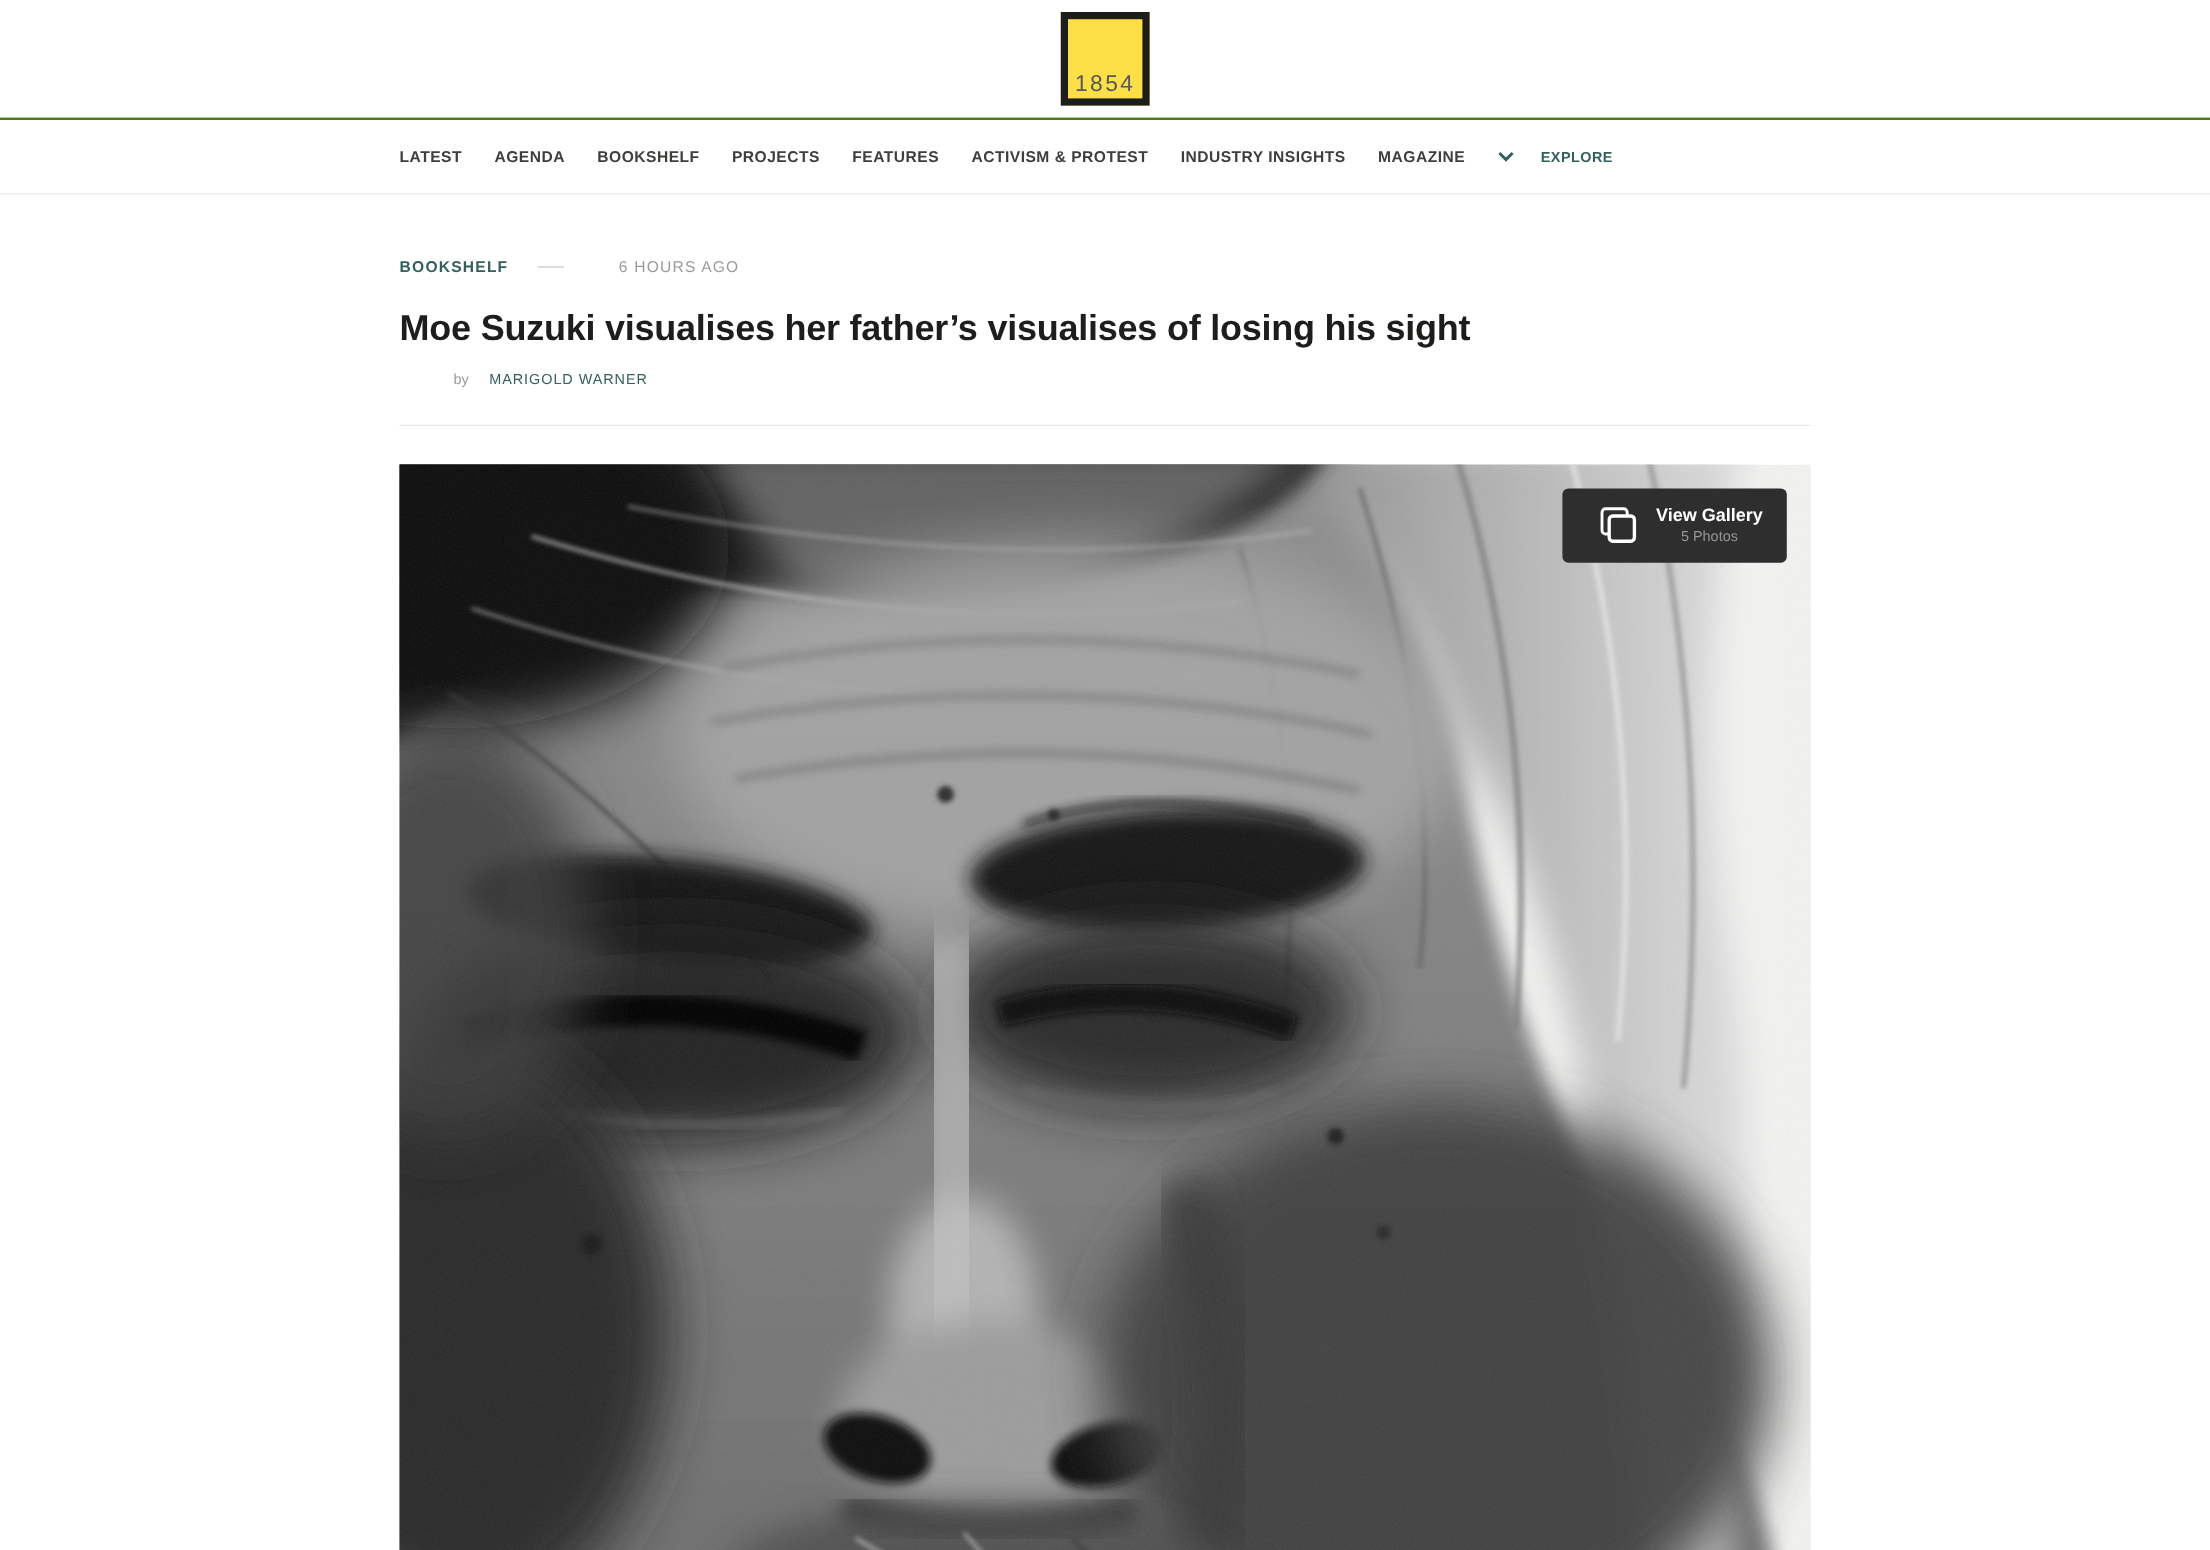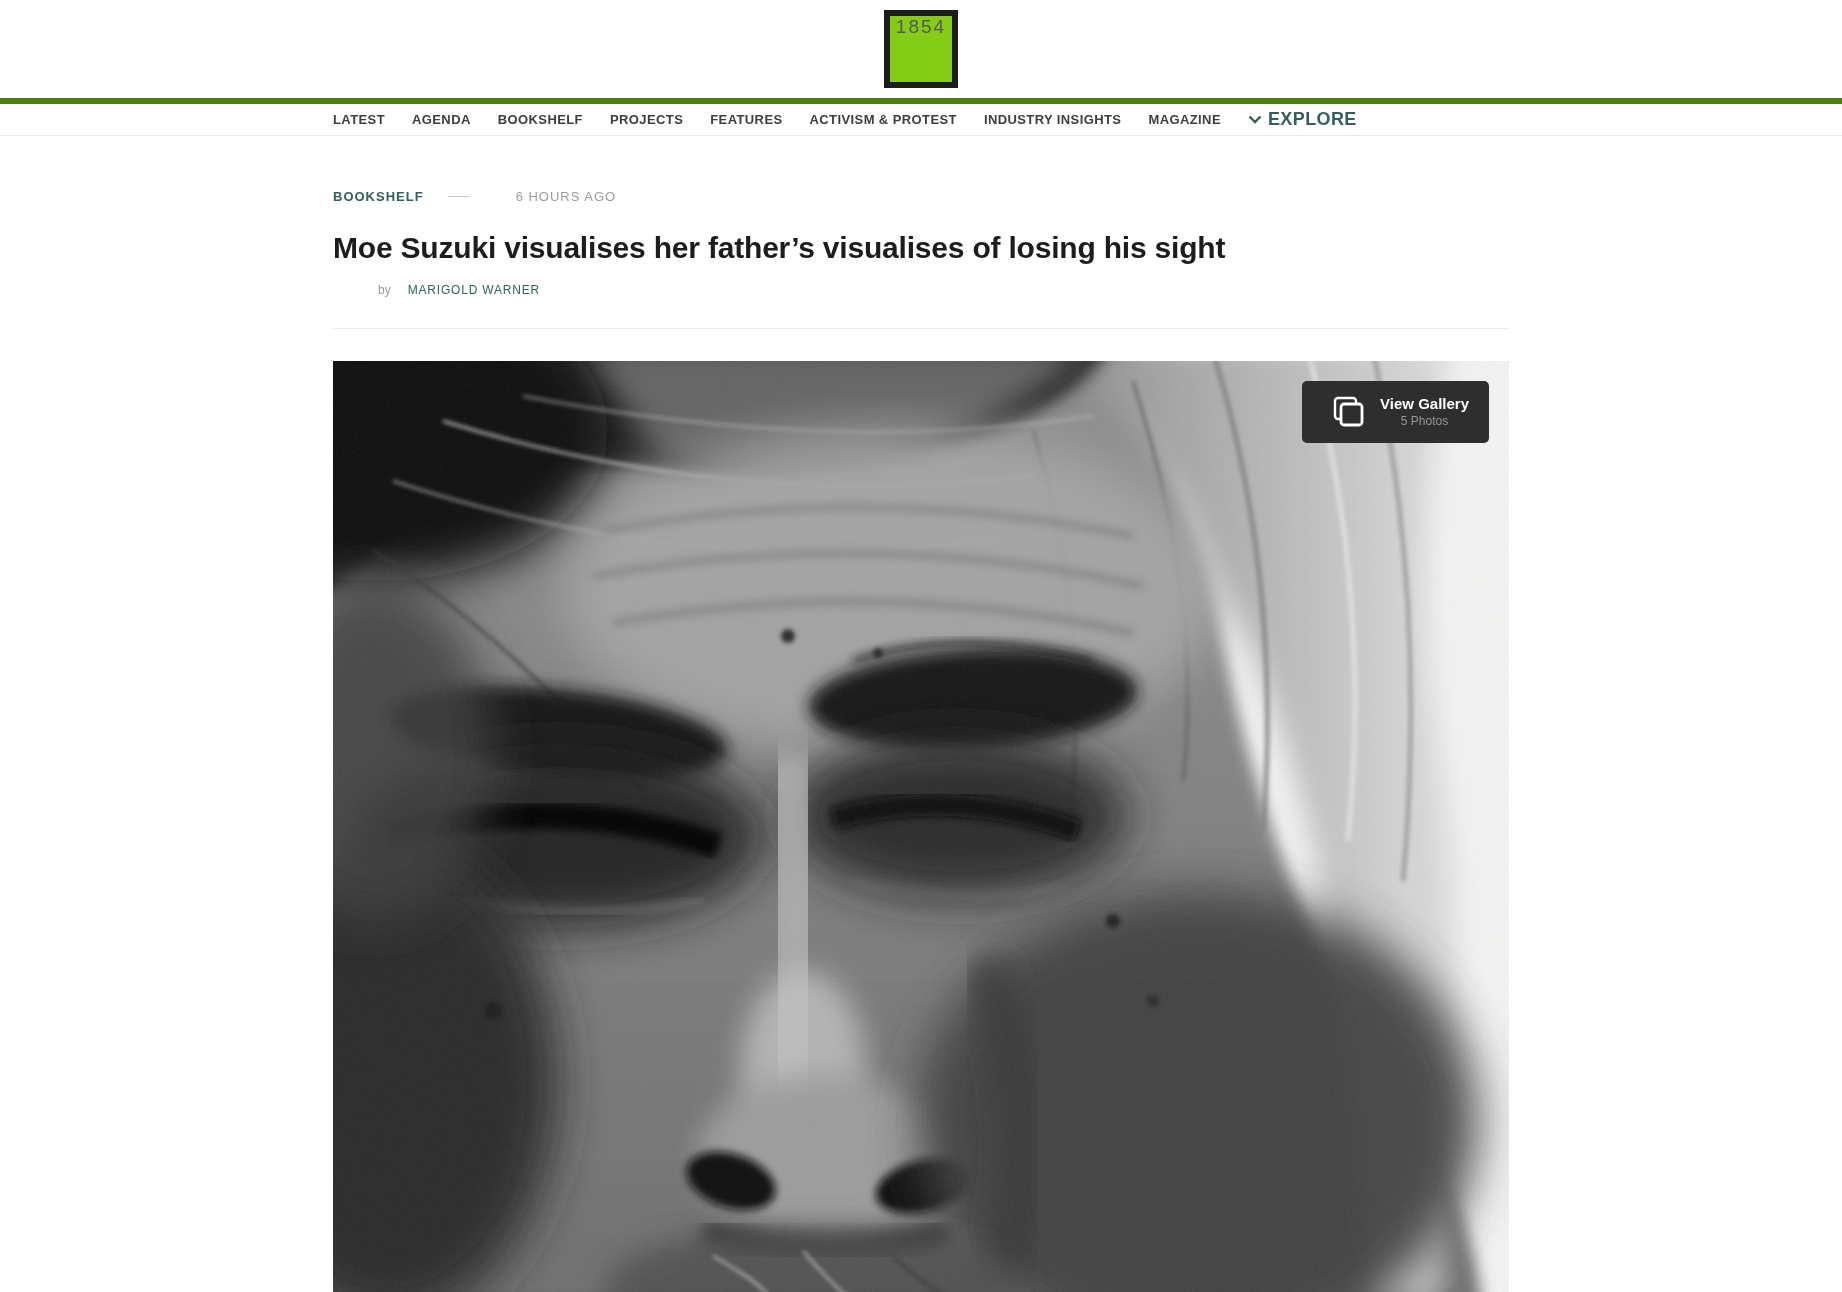--- a/index.html
+++ b/index.html
@@ -6,38 +6,38 @@
   html,body { background:#ffffff; }
   body {
     width:1842px; height:1292px; overflow:hidden; position:relative;
     font-family:"Liberation Sans", sans-serif;
     -webkit-font-smoothing:antialiased;
   }
 
   
   .site-header { height:98px; display:flex; align-items:center; justify-content:center; background:#fff; }
   .logo-box {
-    width:74px; height:78px; border:6px solid #1d1d1b; background:#84cc16;
-    display:flex; align-items:flex-start; justify-content:center; text-decoration:none; cursor:pointer;
+    width:74px; height:78px; border:6px solid #1d1d1b; background:#fde047;
+    display:flex; align-items:flex-end; justify-content:center; text-decoration:none; cursor:pointer;
   }
   .logo-box span { font-size:19px; letter-spacing:2px; color:#57585a; font-weight:400; }
 
   
-  .primary-nav { border-top:6px solid #4d7c0f; border-bottom:1px solid #e9e9e9; height:38px; background:#fff; }
+  .primary-nav { border-top:2px solid #4d7c0f; border-bottom:1px solid #e9e9e9; height:64px; background:#fff; }
   .nav-inner {
     width:1176px; margin:0 auto; height:100%;
     display:flex; align-items:center; gap:27px;
   }
   .nav-link {
     font-size:13px; font-weight:700; letter-spacing:.4px; color:#3e3e3d;
     text-decoration:none; text-transform:uppercase; cursor:pointer; white-space:nowrap;
   }
   .nav-explore {
-    display:flex; align-items:center; gap:6px; color:#33605c;
-    font-size:18px; font-weight:700; letter-spacing:.4px; text-decoration:none; cursor:pointer;justify-content:space-between;
+    display:flex; align-items:center; gap:22px; color:#33605c;
+    font-size:12px; font-weight:700; letter-spacing:.4px; text-decoration:none; cursor:pointer;justify-content:space-between;
   }
   .nav-explore svg { display:block; }
 
   
   .content { width:1176px; margin:0 auto; position:relative; }
   .meta-row { margin-top:53px; display:flex; align-items:center; }
   .category-link {
     color:#33605c; font-size:13px; font-weight:700; letter-spacing:1px;
     text-decoration:none; text-transform:uppercase; cursor:pointer;
   }

